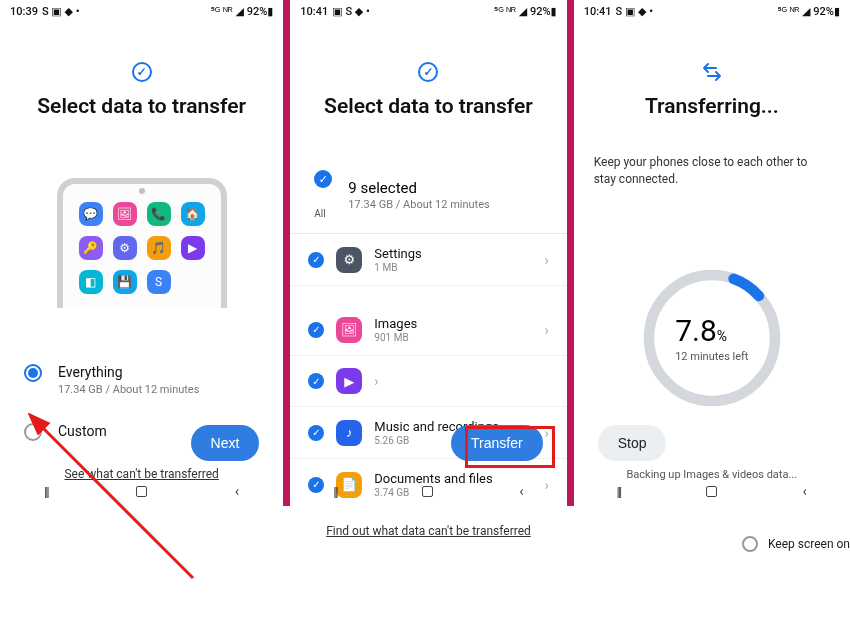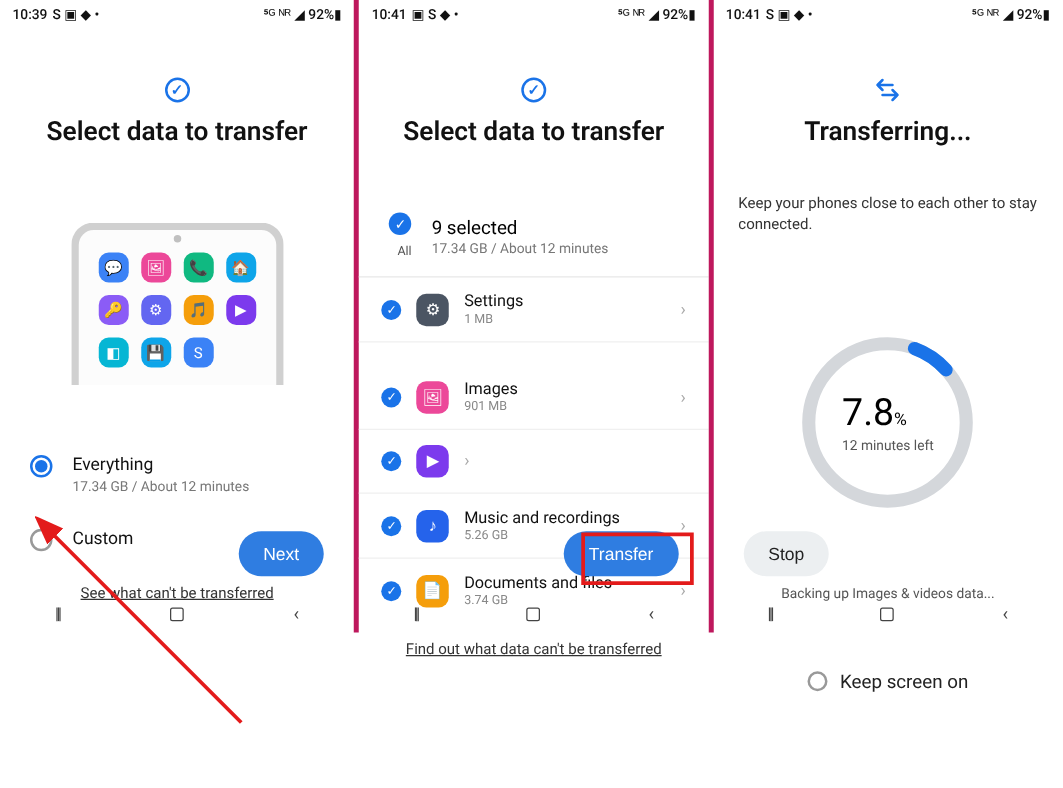--- a/index.html
+++ b/index.html
@@ -12,21 +12,21 @@
     overflow: hidden;
     position: relative;
   }
   .screen {
     width: 283.33px;
     height: 506px;
     position: relative;
     background: #fff;
     flex-shrink: 0;
   }
-  .screen + .screen { border-left: 4px solid #be185d; }
+  .screen + .screen { border-left: 7px solid #be185d; }
 
   
   .status-bar {
     height: 22px;
     display: flex;
     justify-content: space-between;
     align-items: center;
     padding: 0 10px;
     font-size: 11px;
     font-weight: 500;
@@ -188,21 +188,21 @@
   }
   .all-check {
     width: 18px; height: 18px;
     background: #1a73e8;
     border-radius: 50%;
     display: flex; align-items: center; justify-content: center;
     color: #fff; font-size: 11px;
     flex-shrink: 0;
   }
   .all-label-wrap { display: flex; flex-direction: column; }
-  .all-label-sub { font-size: 10px; color: #555; margin-top: 8px; text-align: right; }
+  .all-label-sub { font-size: 10px; color: #555; margin-top: 20px; text-align: left; }
   .selected-title { font-size: 15px; font-weight: 400; }
   .selected-sub { font-size: 11px; color: #777; margin-top: 1px; }
 
   .data-list { padding: 0 0 0 0; }
   .data-row {
     display: flex;
     align-items: center;
     padding: 12px 18px;
     gap: 12px;
     border-bottom: 1px solid #f0f0f0;
@@ -262,24 +262,24 @@
   .backing-text {
     text-align: center;
     font-size: 11px;
     color: #555;
     margin-top: 55px;
   }
 
   .keep-screen {
     display: flex;
     align-items: center;
-    justify-content: center;
+    justify-content: flex-end;
     gap: 10px;
     margin-top: 55px;
-    font-size: 15px;
+    font-size: 12px;
     color: #222;
   }
   .keep-radio {
     width: 16px; height: 16px;
     border: 2px solid #999;
     border-radius: 50%;
   }
 
   
   .red-arrow {

